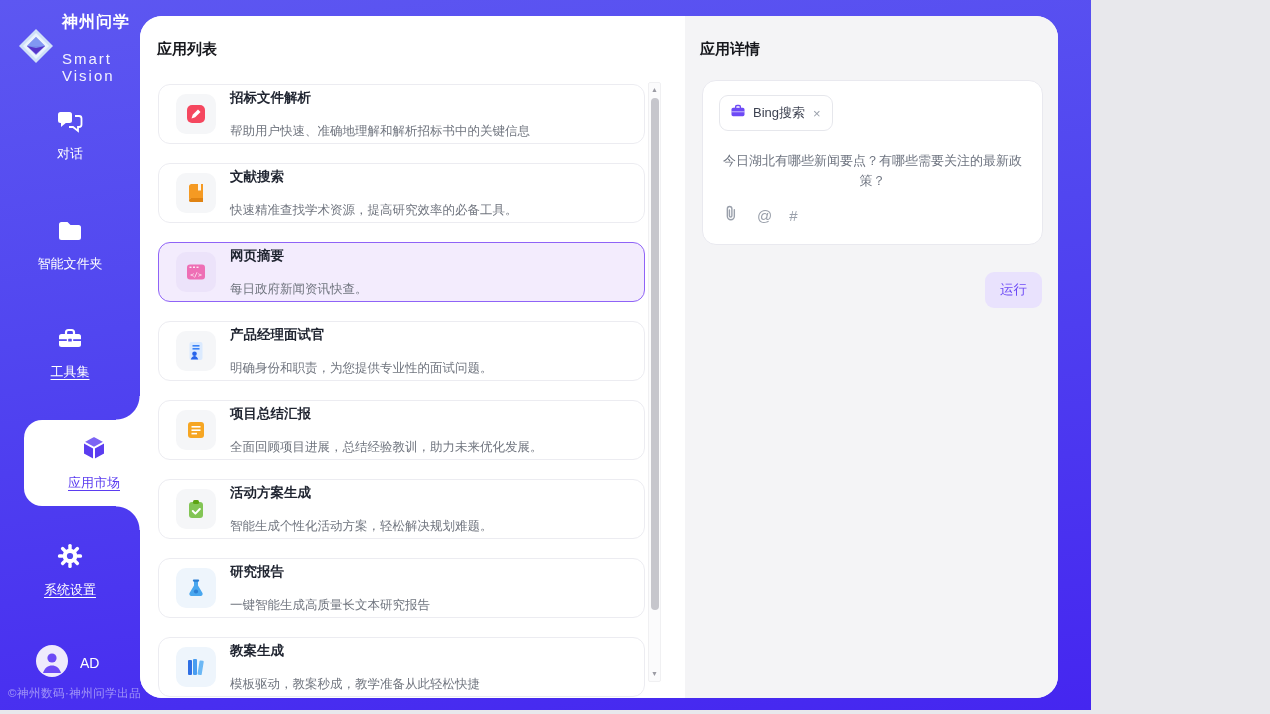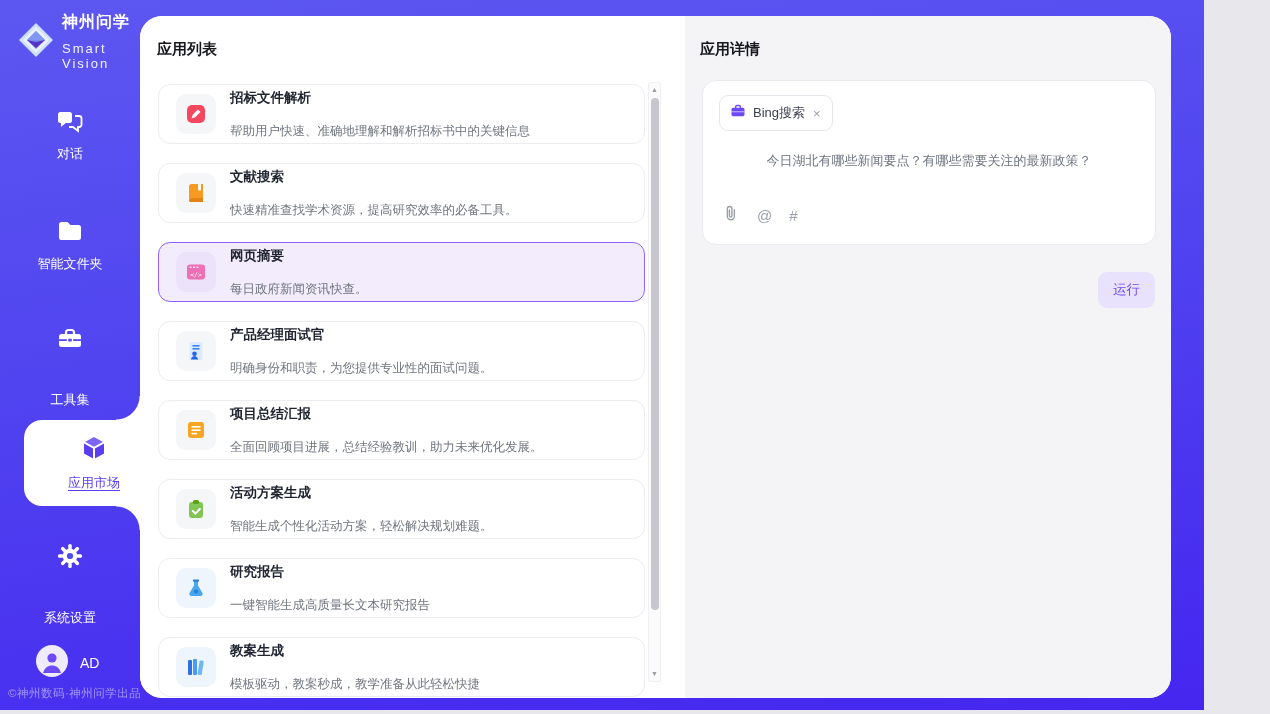--- a/index.html
+++ b/index.html
@@ -1,33 +1,33 @@
 <!DOCTYPE html>
 <html><head>
 <meta charset="utf-8">
 <title>神州问学</title>
 <style>
   * { margin:0; padding:0; box-sizing:border-box; }
   html,body { width:1270px; height:714px; overflow:hidden;
     font-family:"Liberation Sans","DejaVu Sans",sans-serif; background:#e8e8ec; }
 
   
-  .frame { position:absolute; left:0; top:0; width:1204px; height:710px;
+  .frame { position:absolute; left:0; top:0; width:1091px; height:710px;
     background:linear-gradient(172deg,#5d57f1 0%,#5146f0 40%,#4526f0 100%); }
 
   
   .sidebar { position:absolute; left:0; top:0; width:140px; height:710px; color:#fff; }
   .logo { position:absolute; left:16px; top:12px; display:flex; align-items:center; gap:6px; }
   .logo-text .name { font-size:16px; font-weight:bold; letter-spacing:1px; }
-  .logo-text .sub  { font-size:13px; letter-spacing:2px; opacity:.92; margin-top:8px; }
+  .logo-text .sub  { font-size:15px; letter-spacing:2px; opacity:.92; margin-top:17px; }
 
   .nav-item { position:absolute; left:0; width:140px; display:flex; flex-direction:column;
     align-items:center; gap:7px; cursor:pointer; }
   .nav-item .label { font-size:13px; color:#fff; }
-  .nav-item .label.u { text-underline-offset:3px;margin-top:28px; }
+  .nav-item .label.u { text-decoration:underline; text-underline-offset:3px; }
 
   
   .active-tab { position:absolute; left:24px; top:420px; width:116px; height:86px;
     background:#fff; border-radius:18px 0 0 18px; }
   .active-tab::before { content:""; position:absolute; right:0; top:-24px; width:24px; height:24px;
     background:radial-gradient(circle 24px at 0 0, rgba(0,0,0,0) 23px, #fff 24px); }
   .active-tab::after  { content:""; position:absolute; right:0; bottom:-24px; width:24px; height:24px;
     background:radial-gradient(circle 24px at 0 100%, rgba(0,0,0,0) 23px, #fff 24px); }
   .active-tab .nav-item { position:static; padding-top:13px; }
   .active-tab .nav-item .label { color:#5b3df0; text-decoration:underline; text-underline-offset:3px; }

